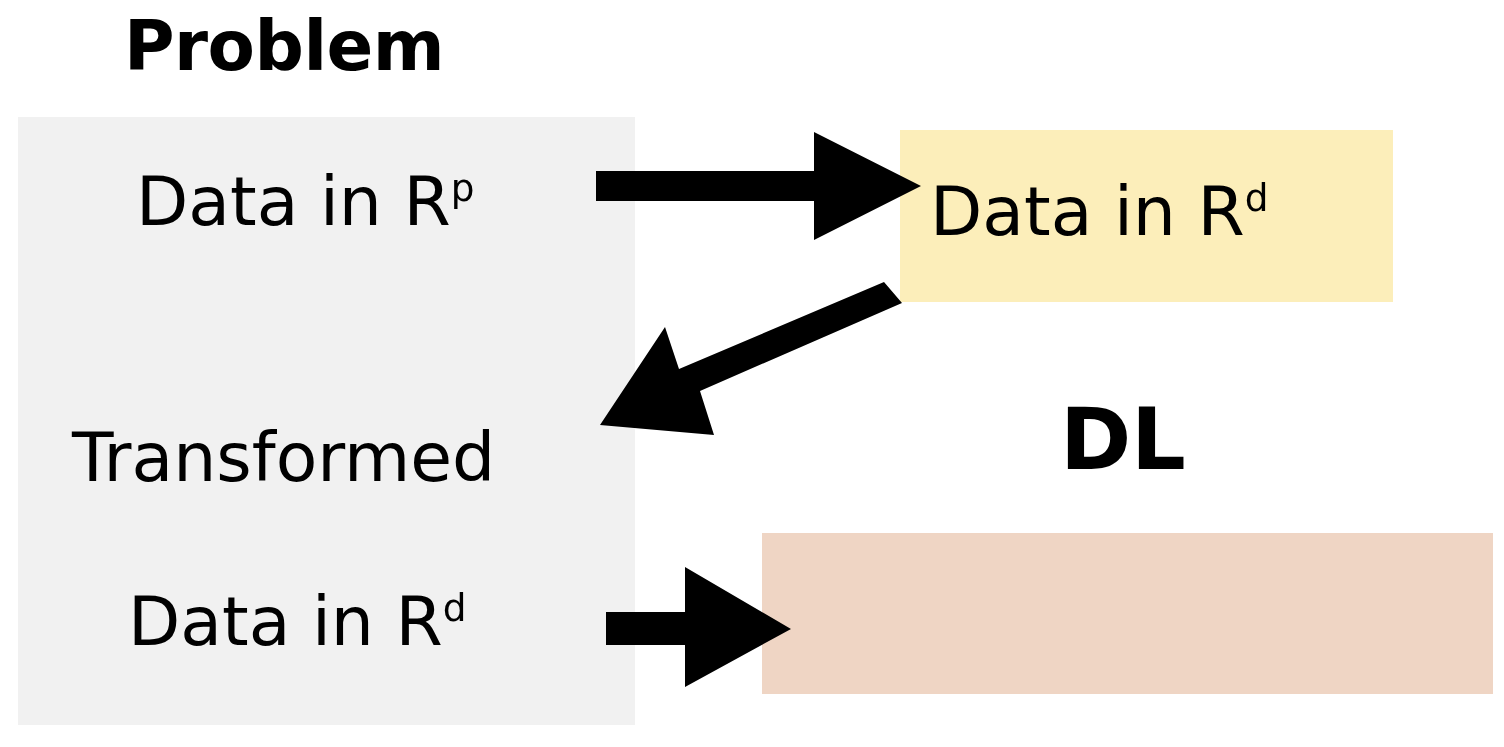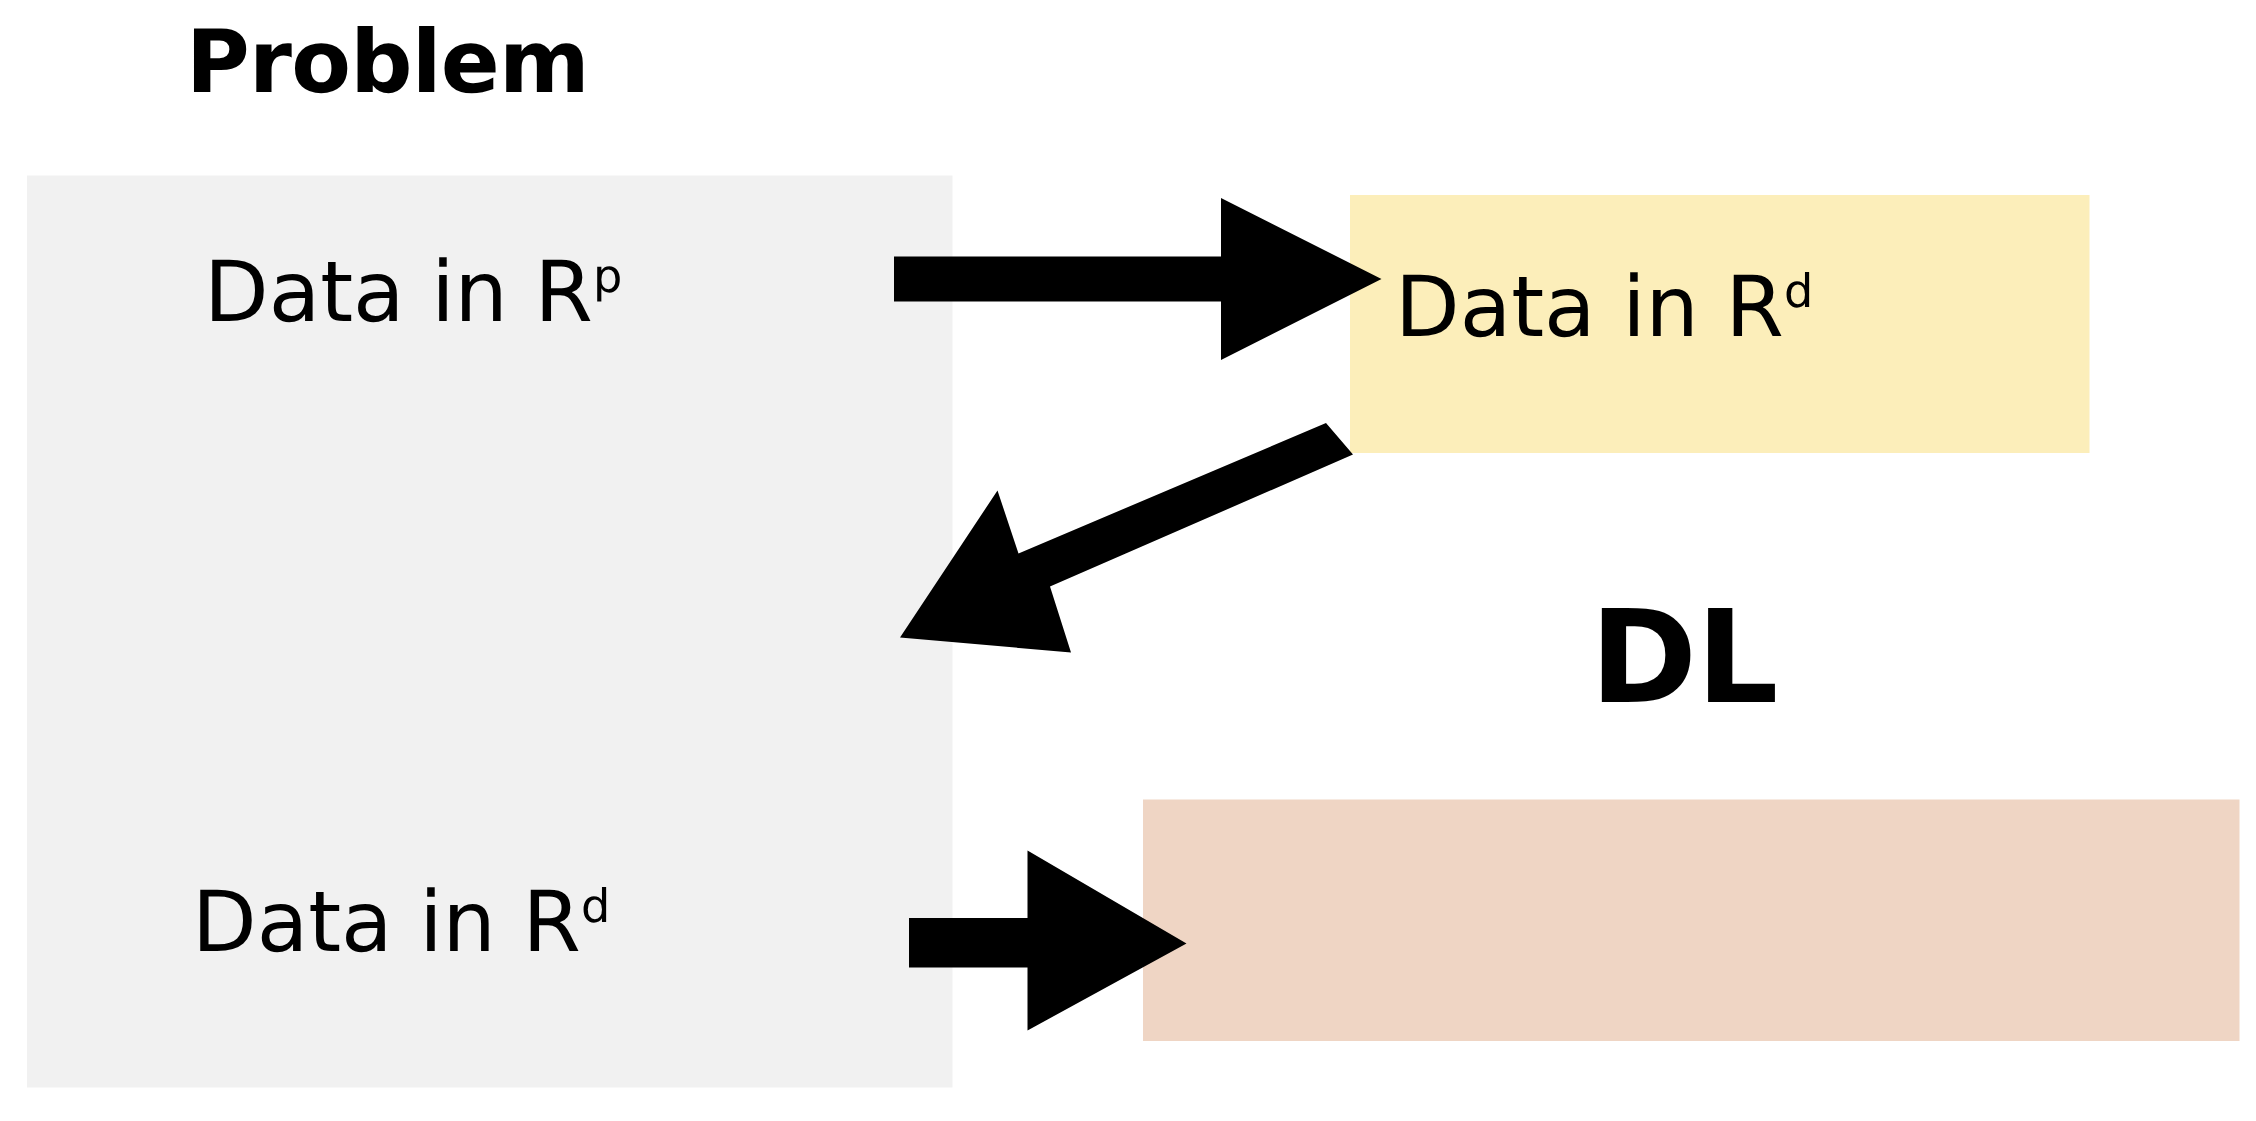--- a/index.html
+++ b/index.html
@@ -51,40 +51,40 @@
     position: absolute;
     font-weight: bold;
     color: #000000;
     white-space: nowrap;
     line-height: 1;
     letter-spacing: -0.5px;
   }
   #heading-problem {
     left: 124px;
     top: 12px;
-    font-size: 58px;
+    font-size: 69px;
   }
   #heading-m3gp {
     left: 1034px;
     top: 20px;
     font-size: 86px;
   }
   #heading-dl {
     left: 1060px;
     top: 396px;
     font-size: 86px;
   }
 
   
   .body-label {
     position: absolute;
     color: #000000;
     white-space: nowrap;
     line-height: 1;
-    font-size: 56px;
+    font-size: 68px;
   }
   .body-label sup {
     font-size: 0.55em;
     vertical-align: super;
     line-height: 0;
   }
   #label-data-p {
     left: 136px;
     top: 168px;
   }
@@ -122,20 +122,21 @@
 
   <div class="panel" id="problem-panel"></div>
   <div class="panel" id="m3gp-panel"></div>
   <div class="panel" id="dl-panel"></div>
 
   <div class="heading" id="heading-problem">Problem</div>
   <div class="heading" id="heading-dl">DL</div>
 
   <div class="body-label" id="label-data-p"><span>Data in R</span><sup>p</sup></div>
 
+  <div class="body-label" id="label-transformed">Transformed</div>
 
   <div class="body-label" id="label-data-d-left"><span>Data in R</span><sup>d</sup></div>
 
   <div class="body-label" id="label-data-d-m3gp"><span>Data in R</span><sup>d</sup></div>
 
 
   <svg id="arrow-layer" viewBox="0 0 1504 747" width="1504" height="747">
 
     <polygon fill="#000000" points="596,171 814,171 814,132 921,186 814,240 814,201 596,201"></polygon>
 

